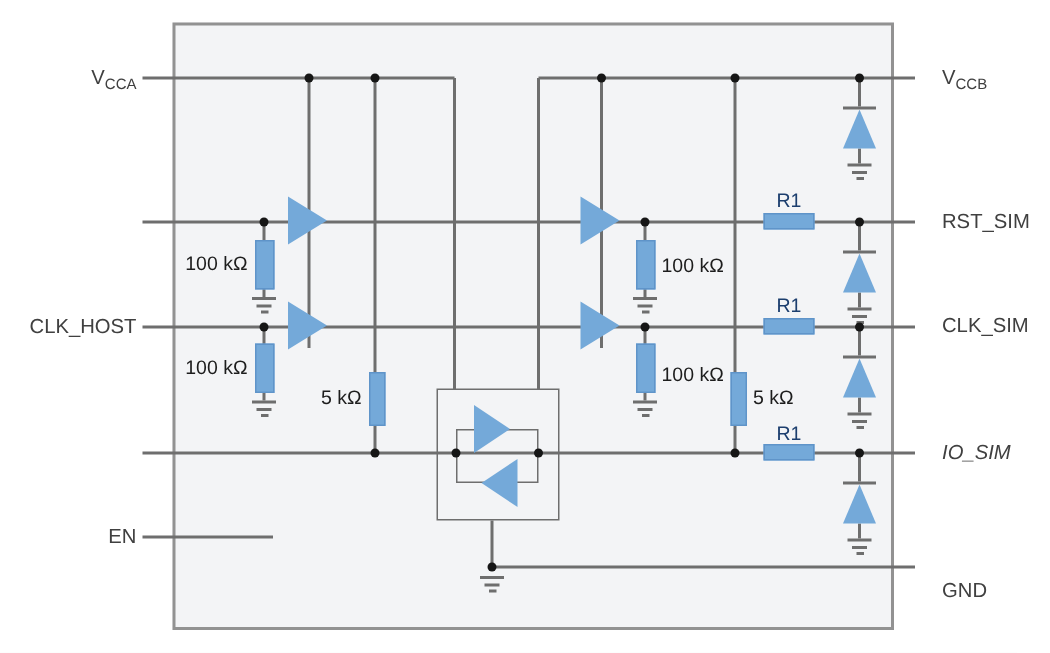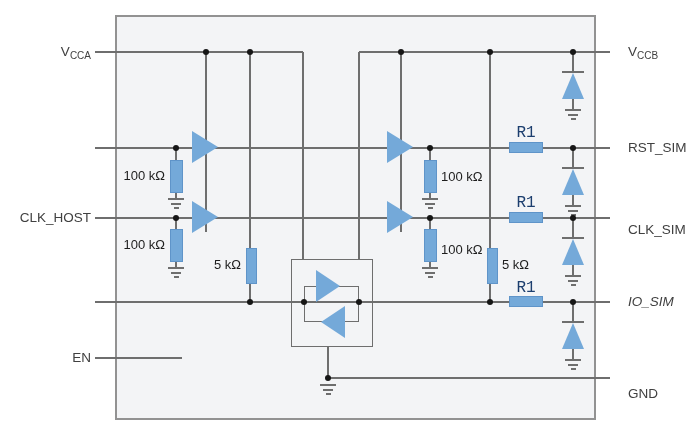--- a/index.html
+++ b/index.html
@@ -24,21 +24,21 @@
   .gnd{position:absolute;display:flex;flex-direction:column;align-items:center;gap:2.5px;}
   .gnd i{display:block;height:2px;background:#6e6e6e;}
   .gnd .g1{width:16px;}.gnd .g2{width:10px;}.gnd .g3{width:5px;}
   .ibox{position:absolute;border:1.5px solid #6e6e6e;box-sizing:border-box;background:transparent;}
   .lbl{position:absolute;font-size:13.5px;color:#404040;white-space:nowrap;line-height:16px;}
   .lbl .sub{font-size:10px;vertical-align:-3px;}
   .vl{left:10px;width:81px;text-align:right;}
   .vr{left:616px;margin-left:12px;}
   .val{position:absolute;font-size:13px;color:#1d1d1d;white-space:nowrap;line-height:15px;}
   .r1lbl{position:absolute;left:506px;width:40px;text-align:center;
-         font-size:16px;color:#1c3e6e;line-height:15px;font-family:Liberation Mono, monospace;}
+         font-size:13px;color:#1c3e6e;line-height:15px;}
   .ctrl{position:absolute;left:182px;top:332px;width:88px;height:56px;
         background:#74a9d9;border:1px solid #5f94c9;box-sizing:border-box;
         display:flex;flex-direction:column;align-items:center;justify-content:center;
         font-size:13.5px;line-height:17px;color:#1d2b45;letter-spacing:0.3px;}
 </style>
 </head>
 <body>
 
 <div class="canvas">
 
@@ -176,21 +176,21 @@
   <div class="dot" style="left:570px;top:299px;"></div>
   <div class="dot" style="left:325px;top:375px;"></div>
 
 
   <div class="lbl vl" style="top:44px;"><span>V</span><span class="sub">CCA</span></div>
   <div class="lbl vl" style="top:210px;">CLK_HOST</div>
   <div class="lbl vl" style="top:350px;">EN</div>
 
   <div class="lbl vr" style="top:44px;"><span>V</span><span class="sub">CCB</span></div>
   <div class="lbl vr" style="top:140px;">RST_SIM</div>
-  <div class="lbl vr" style="top:222px;text-align:right;">CLK_SIM</div>
+  <div class="lbl vr" style="top:209px;text-align:right;">CLK_SIM</div>
   <div class="lbl vr" style="top:294px;font-style:italic;">IO_SIM</div>
   <div class="lbl vr" style="top:386px;">GND</div>
 
   <div class="val" style="left:95px;width:70px;text-align:right;top:168px;">100 kΩ</div>
   <div class="val" style="left:95px;width:70px;text-align:right;top:237px;">100 kΩ</div>
   <div class="val" style="left:441px;top:169px;">100 kΩ</div>
   <div class="val" style="left:441px;top:242px;">100 kΩ</div>
   <div class="val" style="left:171px;width:70px;text-align:right;top:257px;">5 kΩ</div>
   <div class="val" style="left:502px;top:257px;">5 kΩ</div>
   <div class="r1lbl" style="top:126px;">R1</div>

